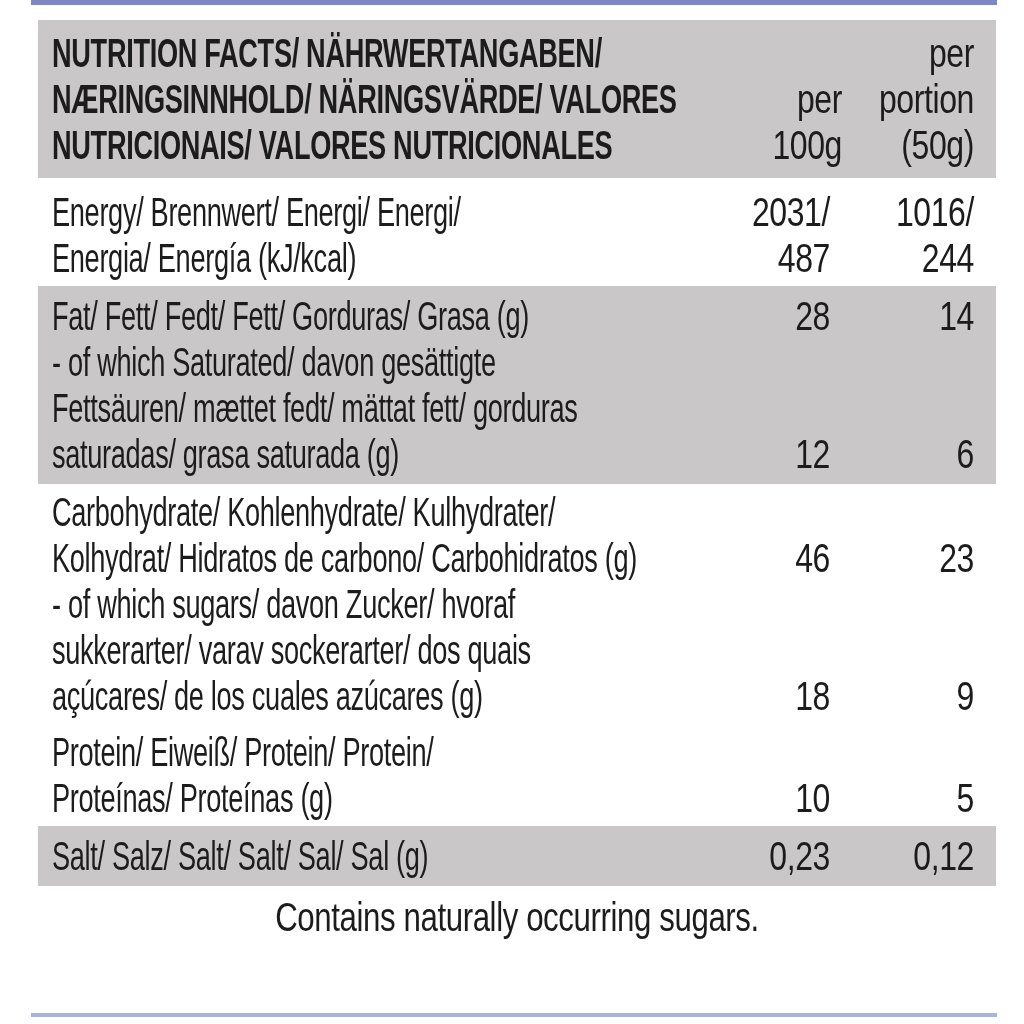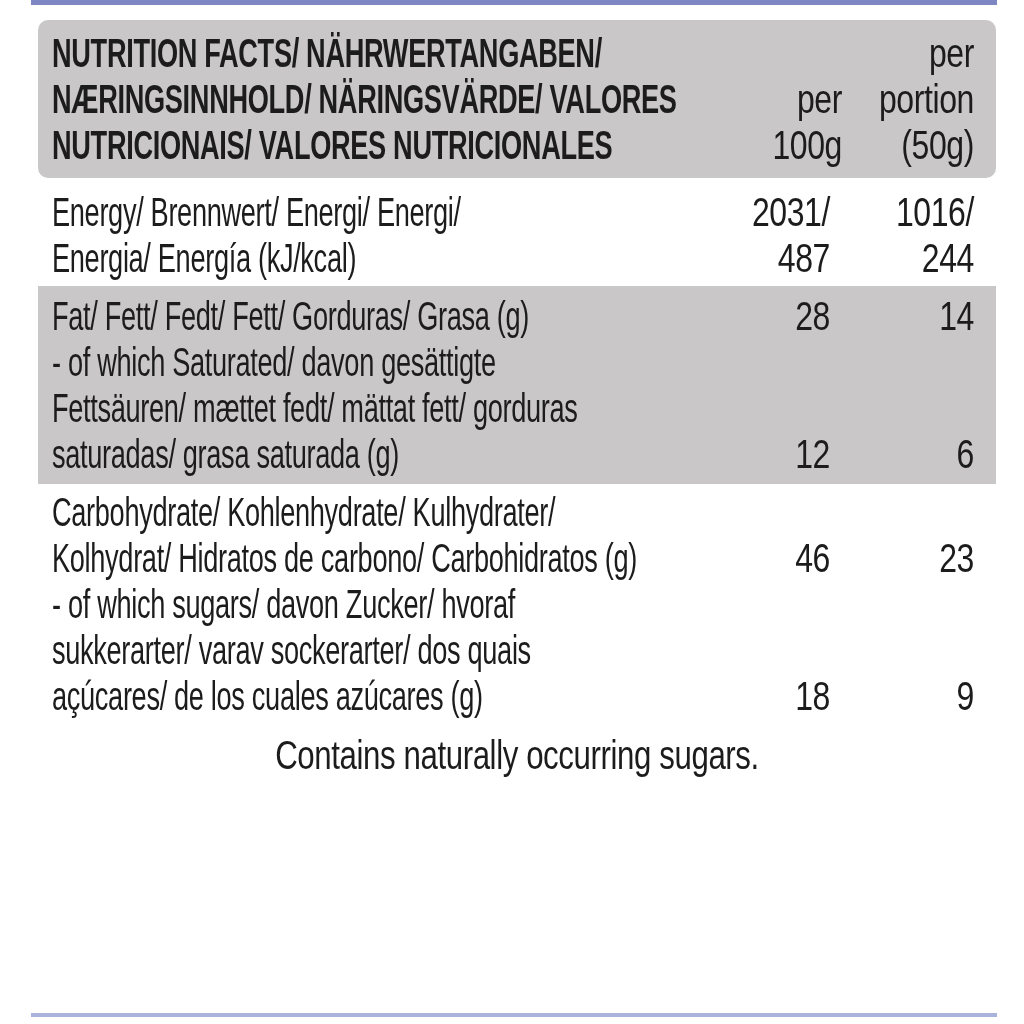--- a/index.html
+++ b/index.html
@@ -23,21 +23,21 @@
   .bottom-bar {
     position: absolute; top: 1013px; left: 31px;
     width: 966px; height: 4px;
     background: var(--accent_bottom, #a9b3dc);
   }
   .sheet {
     position: absolute; left: 38px; top: 20px;
     width: 958px;
   }
   .thead, .row { display: flex; align-items: flex-start; }
-  .thead { padding: 10px 22px 10px 14px; margin-bottom: 6px; border-radius: 10px; }
+  .thead { padding: 10px 22px 10px 14px; margin-bottom: 6px; }
   .row   { padding: 5px 22px 5px 14px; gap: 12px; }
   .row.shaded { padding-top: 7px; padding-bottom: 7px; align-items: flex-end; }
   .shaded { background: var(--row_shade, #c9c7c7); }
   .lbl, .col, .footnote {
     font-size: 40px;
     line-height: 46px;
     white-space: pre;
     letter-spacing: -0.5px;
   }
   .lbl {
@@ -114,19 +114,32 @@
 46
 
 
 18</div>
     <div class="col c3">
 23
 
 
 9</div>
   </div>
+        <div class="row">
+    <div class="lbl">Protein/ Eiweiß/ Protein/ Protein/
+Proteínas/ Proteínas (g)</div>
+    <div class="col c2">
+10</div>
+    <div class="col c3">
+5</div>
+  </div>
+        <div class="row shaded">
+    <div class="lbl">Salt/ Salz/ Salt/ Salt/ Sal/ Sal (g)</div>
+    <div class="col c2">0,23</div>
+    <div class="col c3">0,12</div>
+  </div>
       </div>
 
     <div class="footnote">Contains naturally occurring sugars.</div>
   </div>
 
   <div class="bottom-bar"></div>
 </div>
 
 </body></html>

